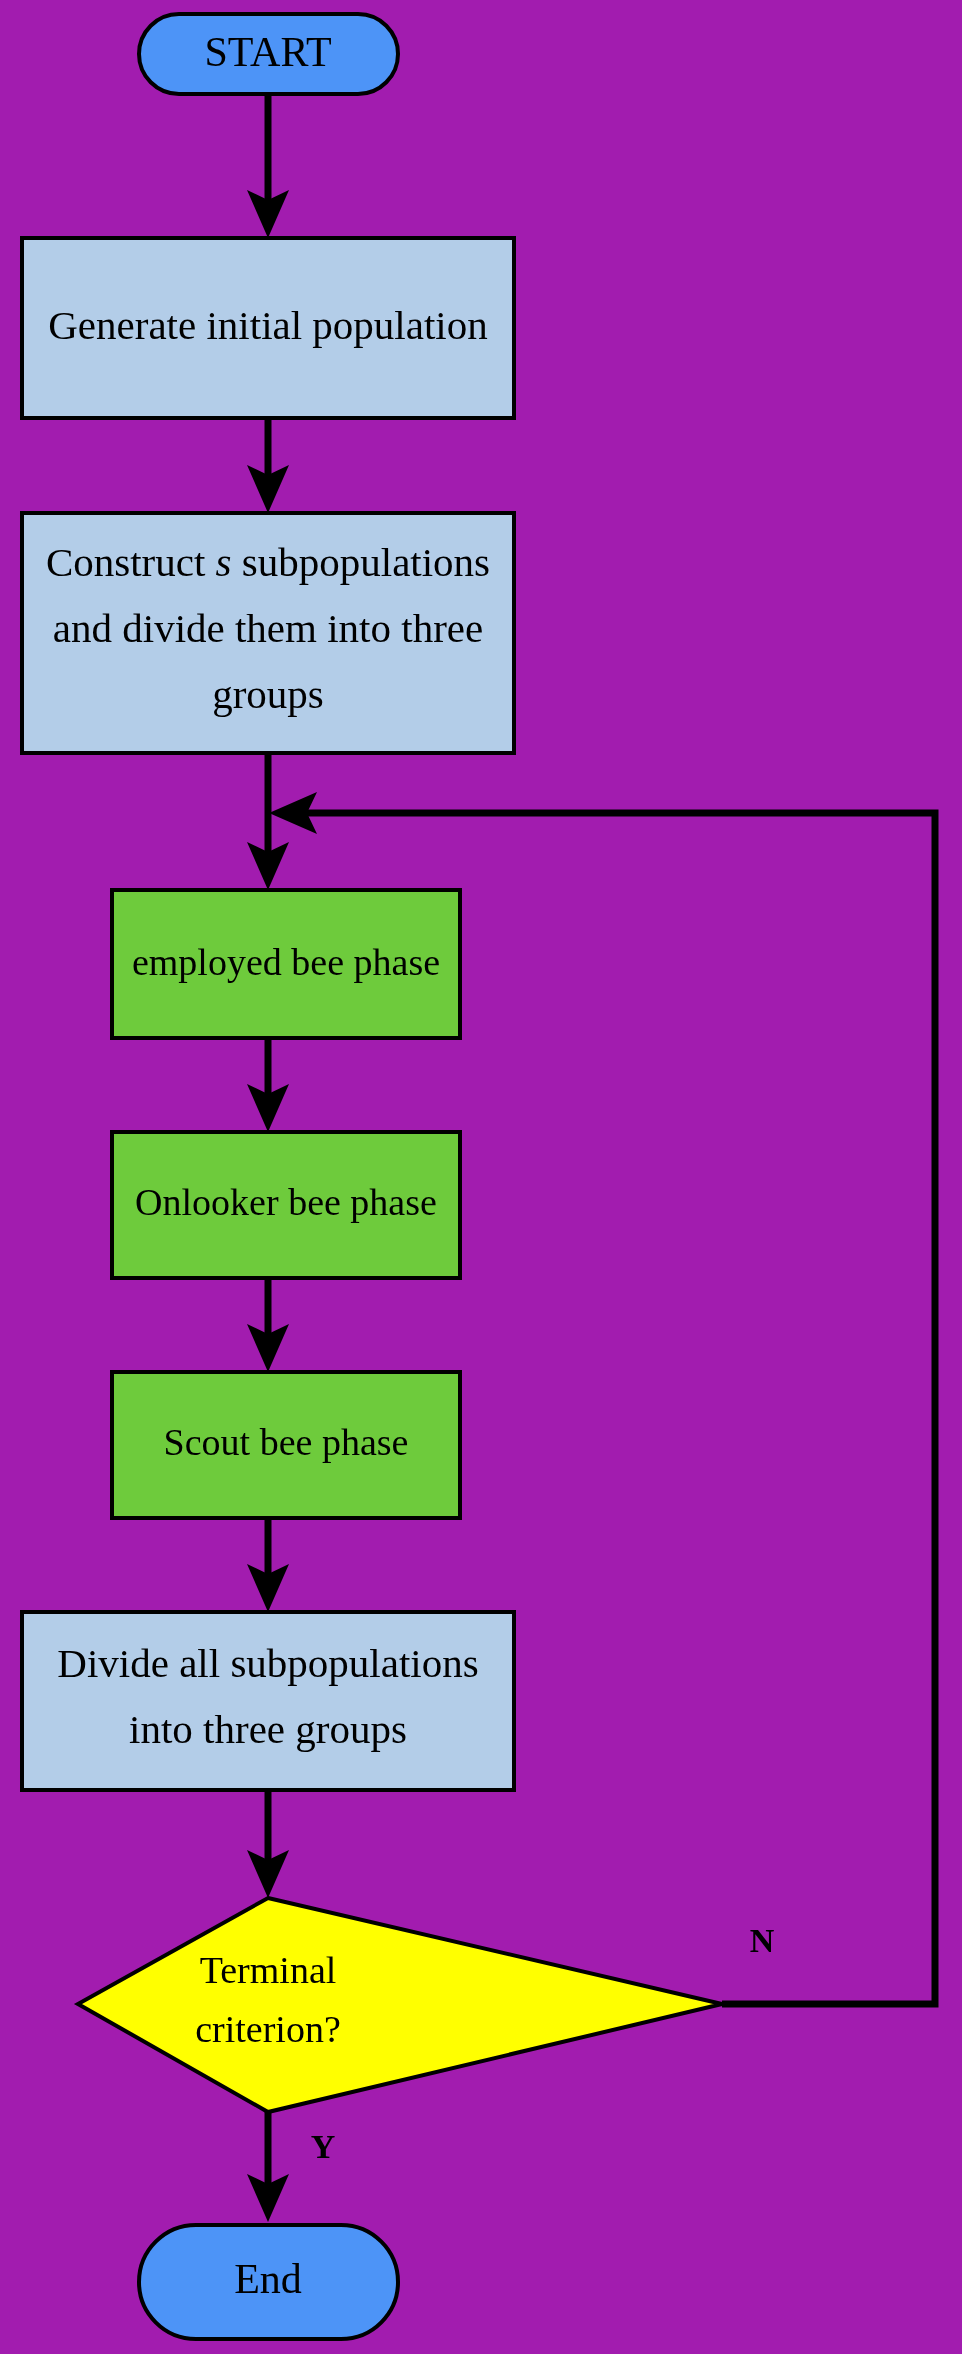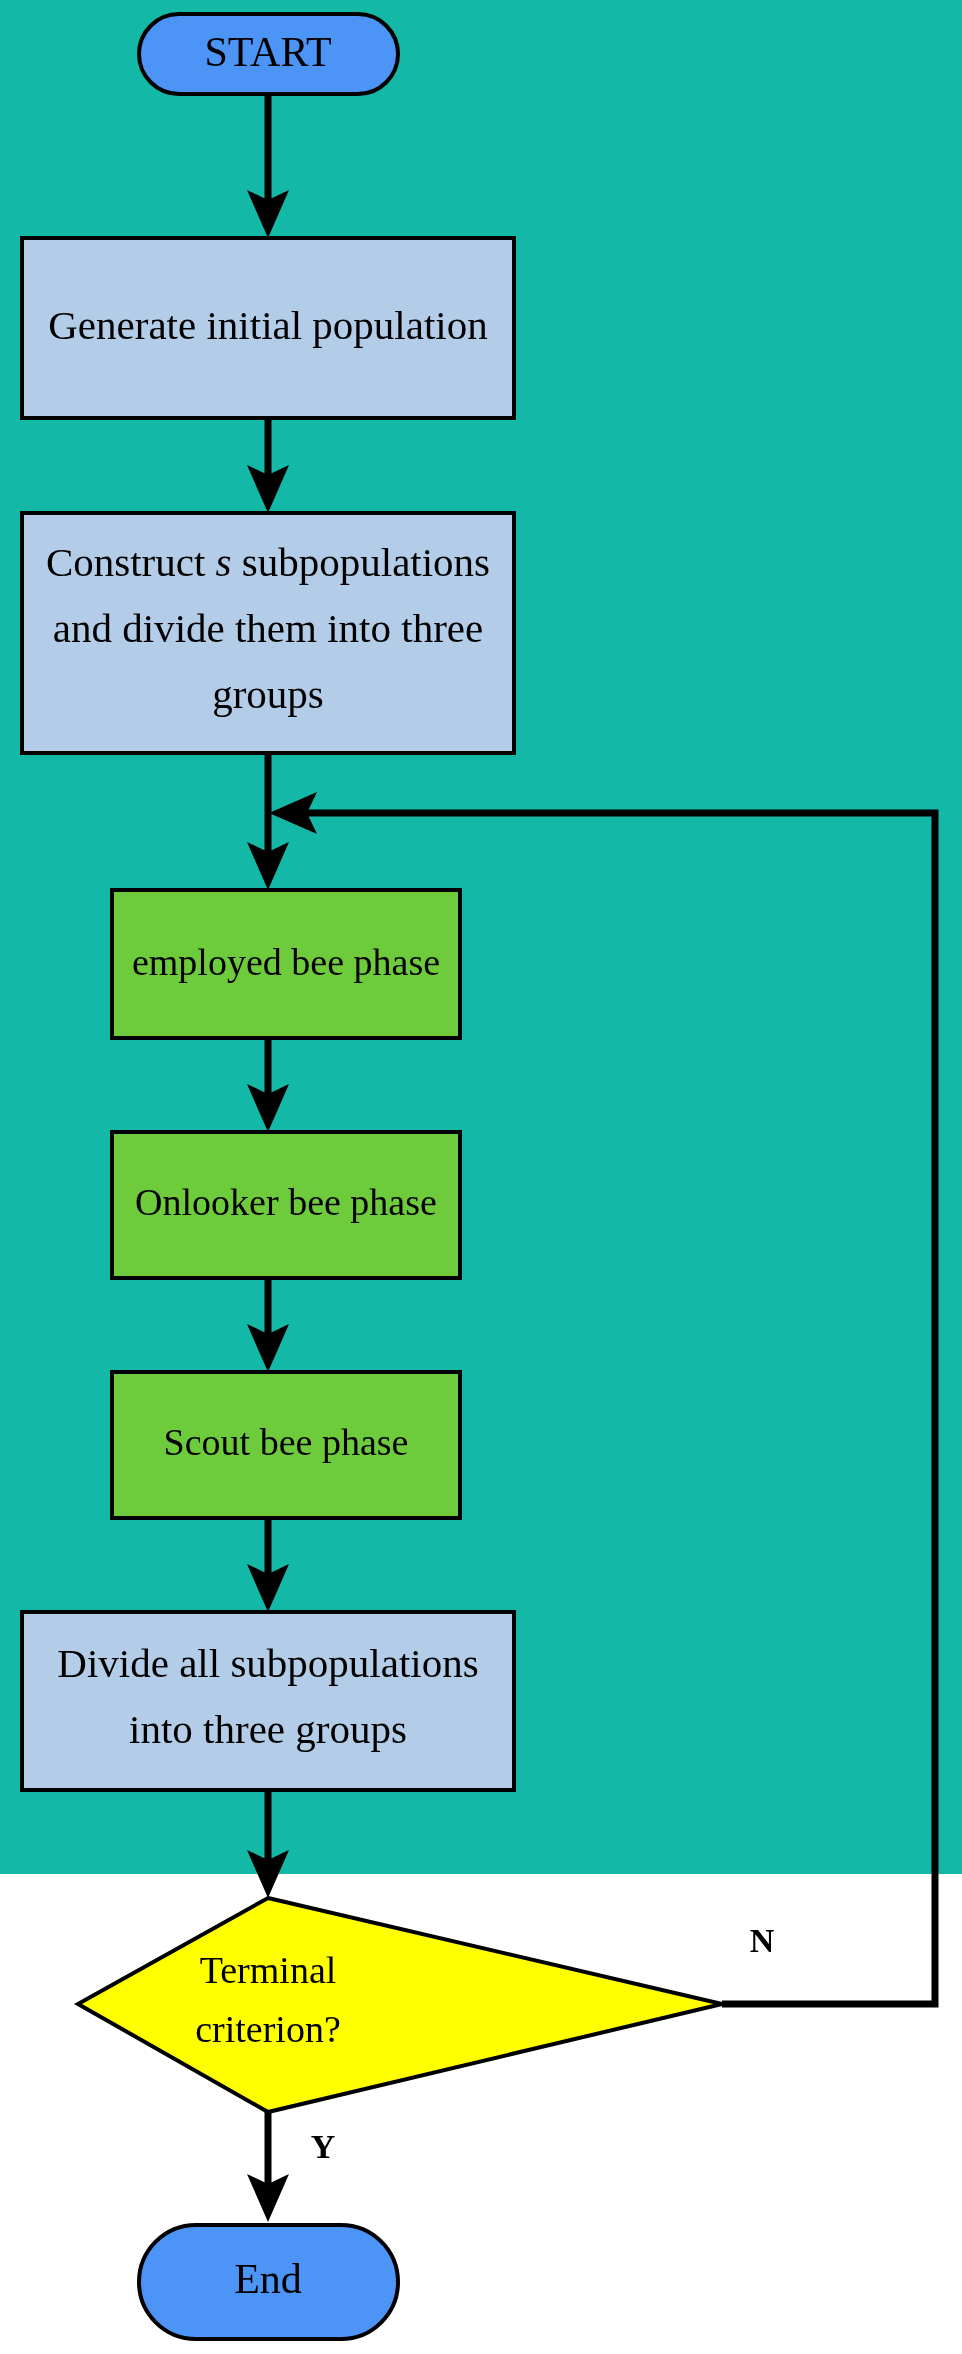--- a/index.html
+++ b/index.html
@@ -9,22 +9,22 @@
   }
   body {
     width: 962px;
     height: 2354px;
     font-family: "Liberation Serif", "DejaVu Serif", serif;
     overflow: hidden;
   }
   #flowchart-root {
     position: relative;
     width: 962px;
-    height: 1874px;
-    background: #14b8a6;
+    height: 2354px;
+    background: #a21caf;
   }
   svg.fc {
     display: block;
     width: 962px;
     height: 2354px;
   }
   .node-text {
     font-family: "Liberation Serif", "DejaVu Serif", serif;
     fill: #000000;
     text-anchor: middle;

